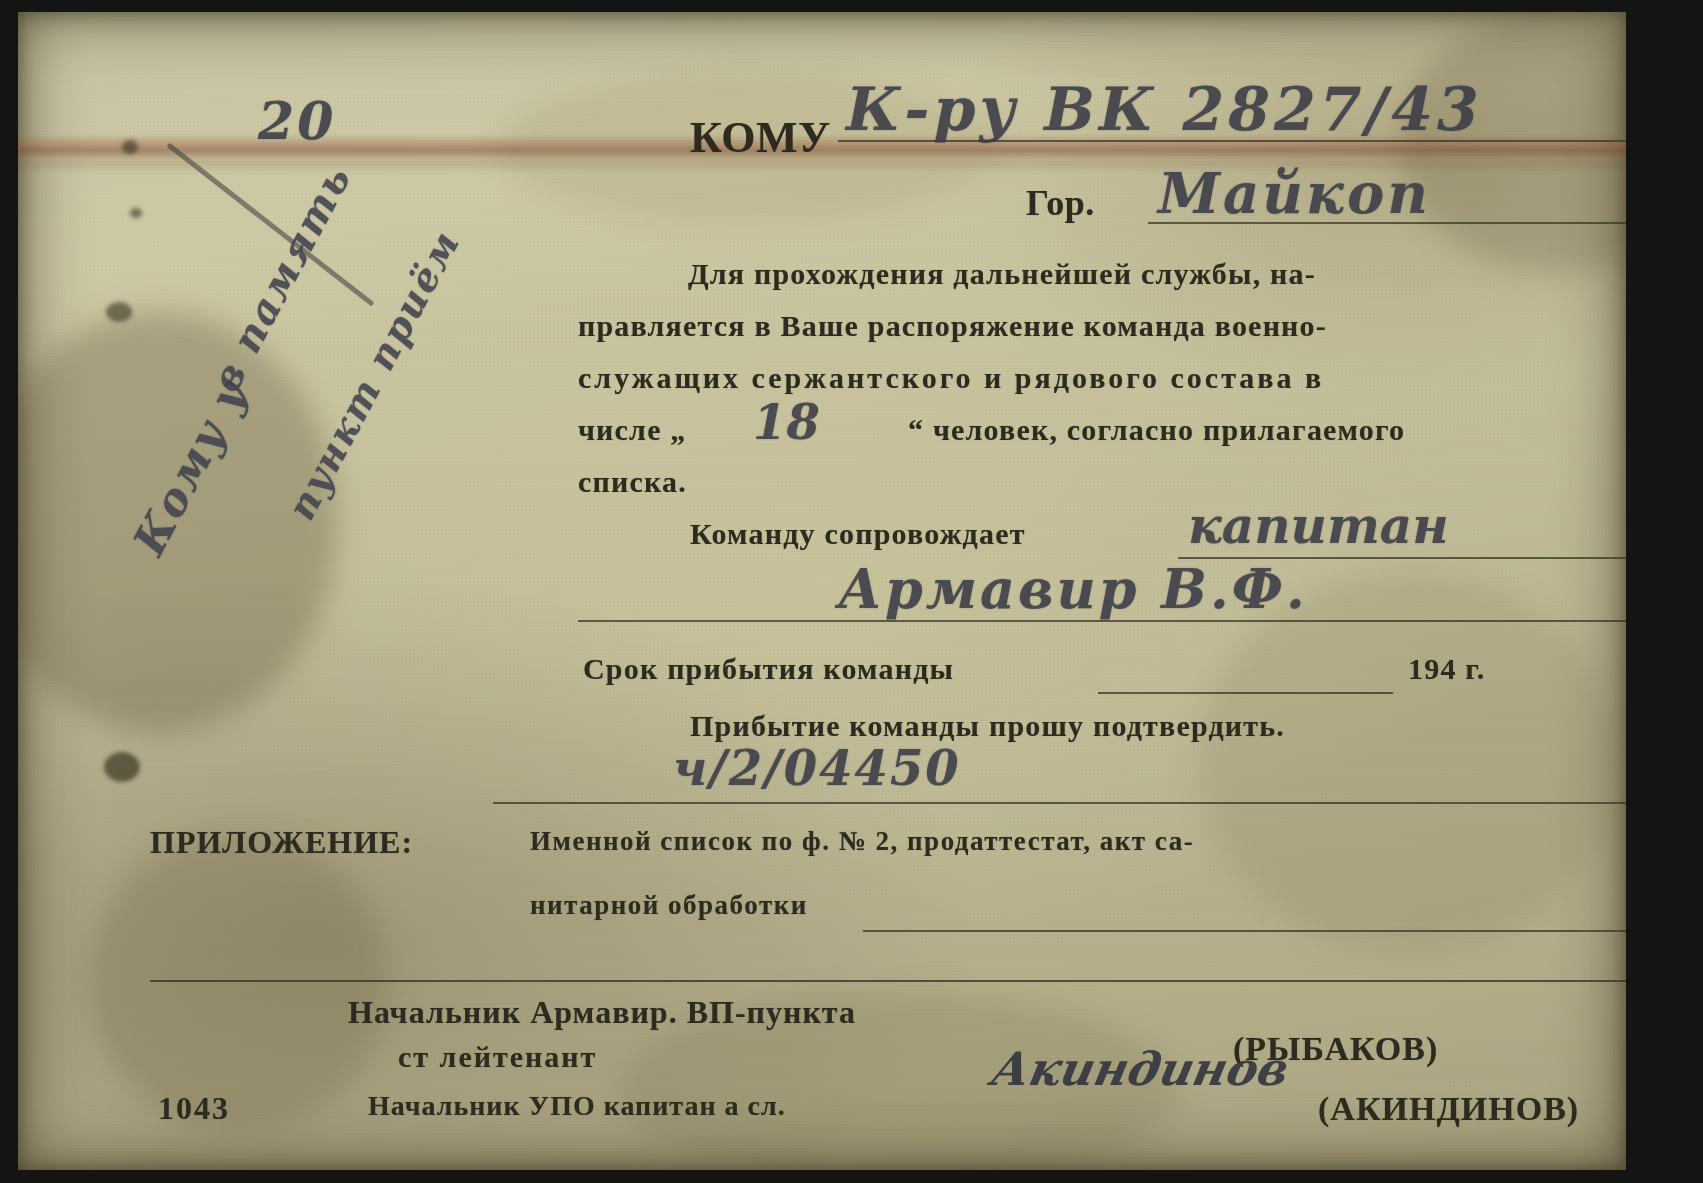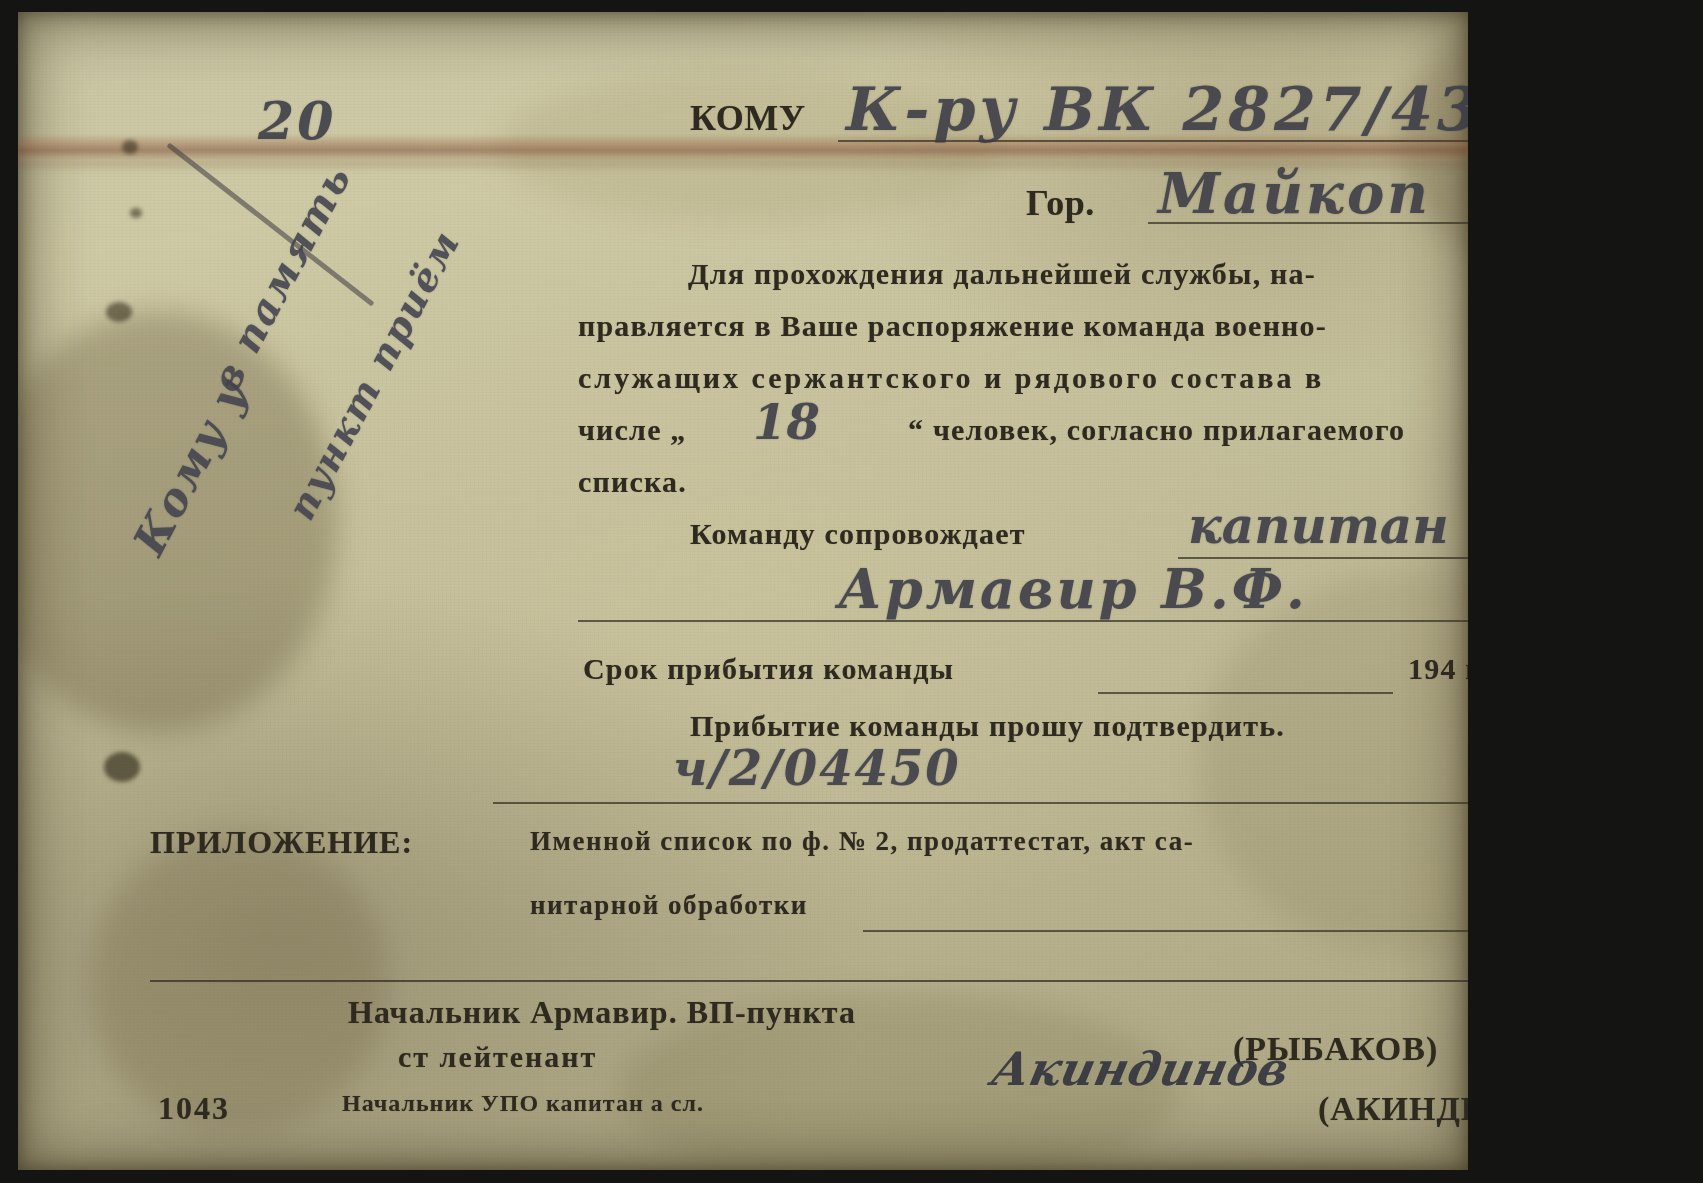--- a/index.html
+++ b/index.html
@@ -21,21 +21,21 @@
     height: 1183px;
     background: #141412;
     box-sizing: border-box;
   }
 
   
   #paper {
     position: absolute;
     left: 18px;
     top: 12px;
-    width: 1450px;
+    width: 1608px;
     height: 1158px;
     background:
       radial-gradient(ellipse 60% 45% at 18% 80%, rgba(90,80,55,0.30), rgba(90,80,55,0) 70%),
       radial-gradient(ellipse 40% 30% at 85% 12%, rgba(120,105,70,0.28), rgba(120,105,70,0) 70%),
       radial-gradient(ellipse 55% 40% at 50% 50%, rgba(205,200,160,0.55), rgba(205,200,160,0) 75%),
       linear-gradient(170deg, #c9c6a4 0%, #cfcaa6 18%, #c5c09c 42%, #bdb794 64%, #b3ad8a 85%, #a9a381 100%);
     overflow: hidden;
     box-shadow: inset 0 0 60px rgba(60,50,30,0.45);
   }
 
@@ -216,21 +216,21 @@
     <div class="blot b4"></div>
 
     <div class="hand big" style="left:240px; top:78px;">20</div>
 
     <div class="stroke" style="left:150px; top:130px; width:260px; height:5px; transform: rotate(38deg);"></div>
 
     <div class="hand rot-side" style="left:225px; top:340px;">в память</div>
     <div class="hand rot-side" style="left:150px; top:500px; font-size:44px;">Кому у</div>
     <div class="hand rot-side" style="left:300px; top:470px; font-size:38px;">пункт приём</div>
 
-    <div class="t lbl" style="left:672px; top:85px; font-size:36px;">КОМУ</div>
+    <div class="t lbl" style="left:672px; top:100px; font-size:44px;">КОМУ</div>
     <div class="rule" style="left:820px; top:128px; width:810px;"></div>
     <div class="hand" style="left:828px; top:62px; font-size:60px; letter-spacing:4px;">К-ру ВК 2827/43</div>
 
     <div class="t lbl" style="left:1008px; top:170px; font-size:36px;">Гор.</div>
     <div class="rule" style="left:1130px; top:210px; width:500px;"></div>
     <div class="hand" style="left:1140px; top:148px; font-size:56px; letter-spacing:3px;">Майкоп</div>
 
     <div class="t body" style="left:670px; top:245px;">Для прохождения дальнейшей службы, на-</div>
     <div class="t body" style="left:560px; top:297px;">правляется в Ваше распоряжение команда военно-</div>
     <div class="t body" style="left:560px; top:349px; letter-spacing:3px;">служащих сержантского и рядового состава в</div>
@@ -264,20 +264,20 @@
 
     <div class="sep" style="left:132px; top:968px; width:1500px;"></div>
 
     <div class="t lbl" style="left:330px; top:982px; font-size:32px; letter-spacing:1px;">Начальник Армавир. ВП-пункта</div>
     <div class="t lbl" style="left:380px; top:1028px; font-size:30px; letter-spacing:2px;">ст  лейтенант</div>
 
     <div class="t lbl" style="left:1215px; top:1018px; font-size:34px; letter-spacing:1px;">(РЫБАКОВ)</div>
 
     <div class="t lbl" style="left:140px; top:1078px; font-size:32px; letter-spacing:2px;">1043</div>
 
-    <div class="t lbl" style="left:324px; top:1078px; font-size:24px; letter-spacing:1px;">Начальник УПО капитан а сл.</div>
+    <div class="t lbl" style="left:350px; top:1078px; font-size:28px; letter-spacing:1px;">Начальник УПО капитан а сл.</div>
 
     <div class="signature" style="left:975px; top:1030px;">Акиндинов</div>
 
     <div class="t lbl" style="left:1300px; top:1078px; font-size:34px; letter-spacing:1px;">(АКИНДИНОВ)</div>
 
   </div>
 </div>
 
 </body></html>

